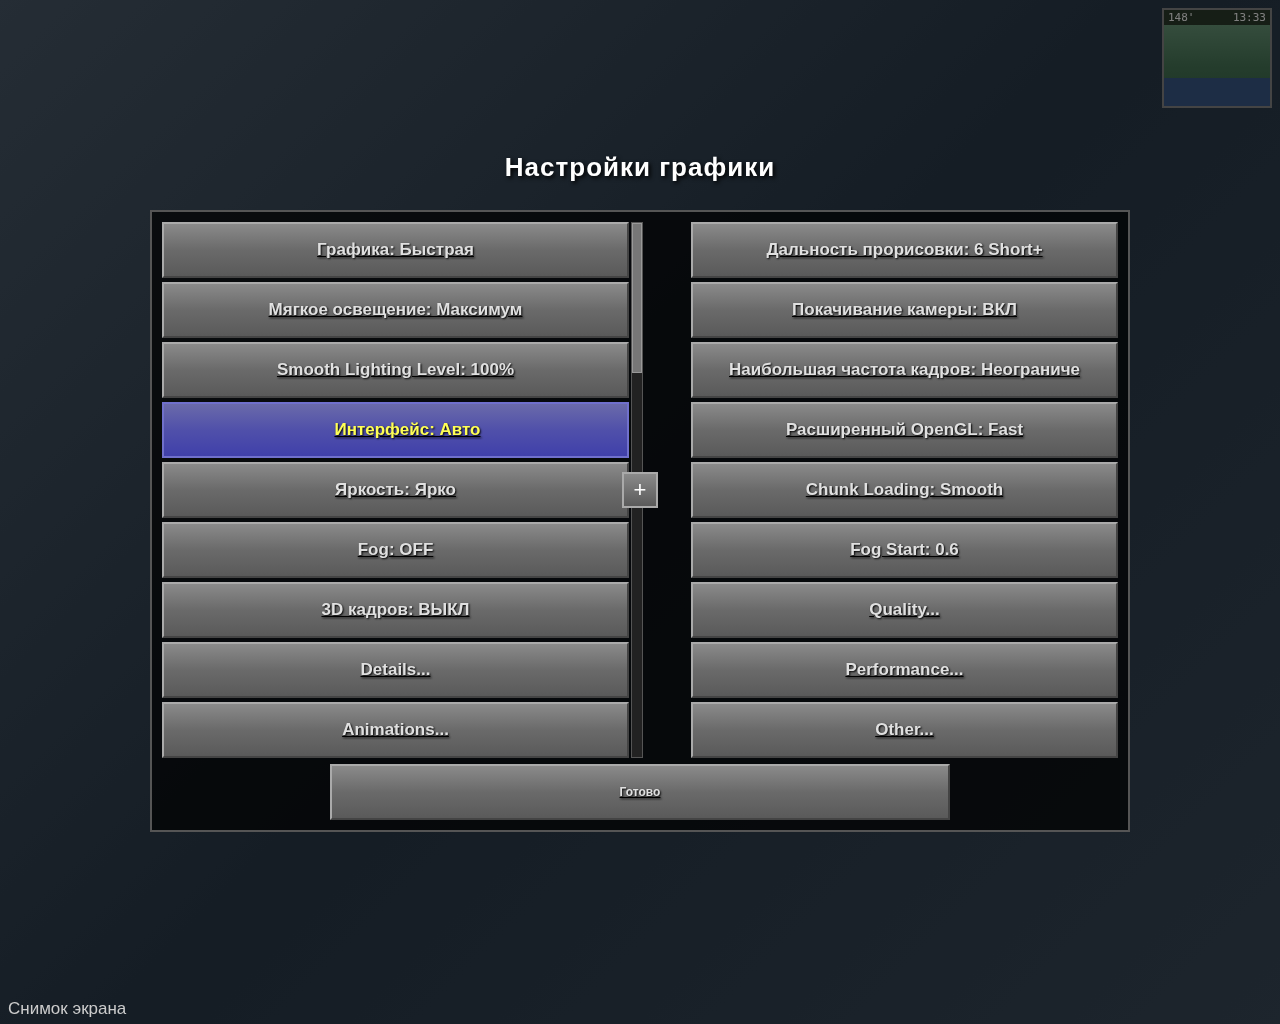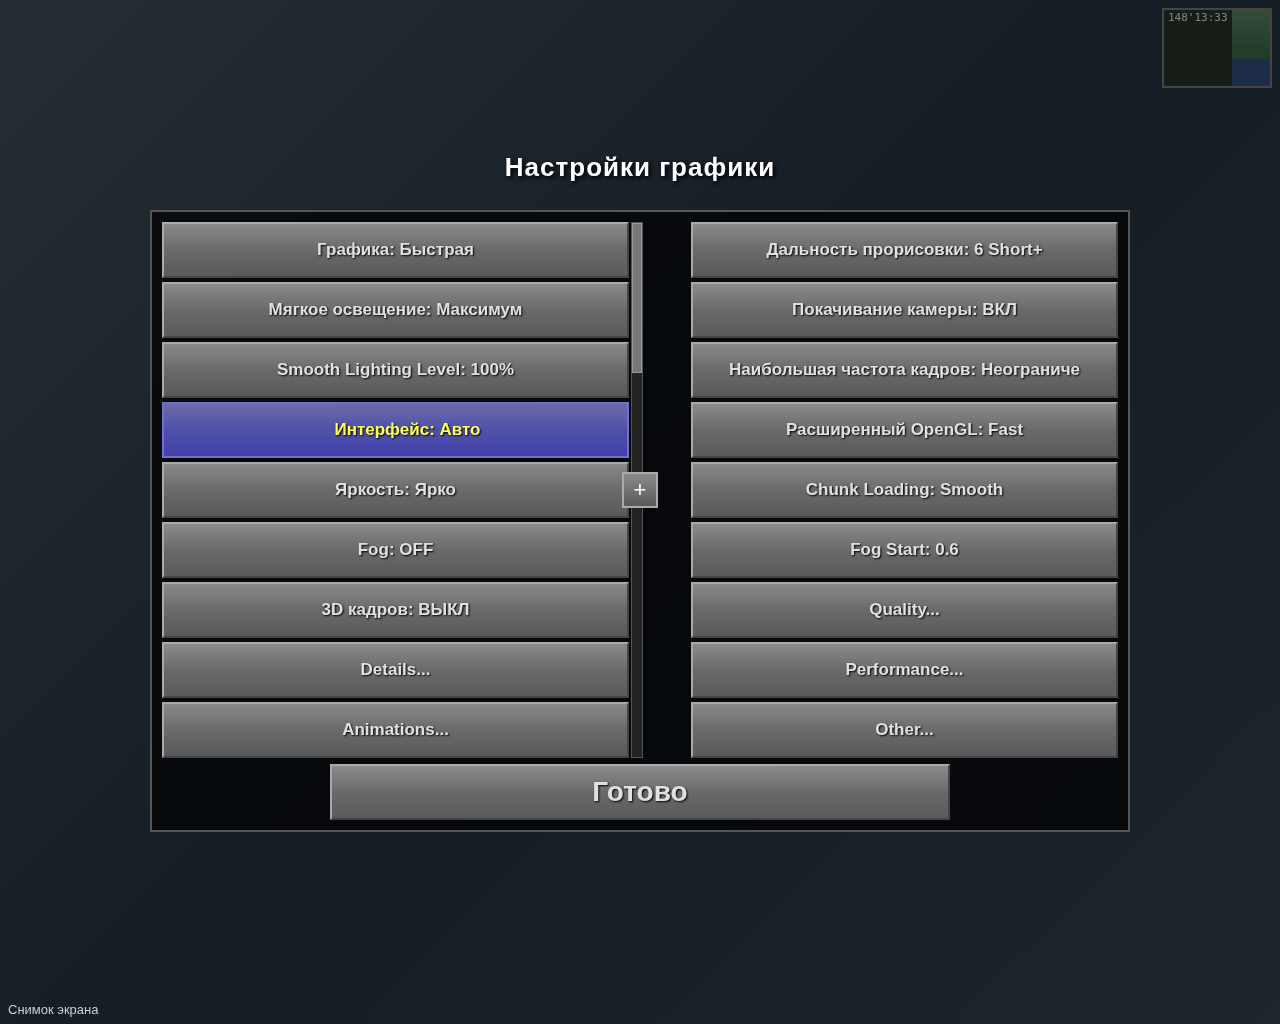--- a/index.html
+++ b/index.html
@@ -18,25 +18,25 @@
       inset: 0;
       background: linear-gradient(135deg, #4a5a6a 0%, #2a3a4a 50%, #3a4a5a 100%);
     }
 
     
     .minimap {
       position: absolute;
       top: 8px;
       right: 8px;
       width: 110px;
-      height: 80px;
+      height: 100px;
       background: #5a7a5a;
       border: 2px solid #888;
       display: flex;
-      flex-direction: row;
+      flex-direction: column;
     }
     .minimap-header {
       display: flex;
       justify-content: space-between;
       background: rgba(0,0,0,0.5);
       padding: 1px 4px;
       font-size: 11px;
       color: #fff;
       font-family: monospace;
     }
@@ -80,20 +80,21 @@
       font-weight: bold;
       margin-bottom: 27px;
       text-shadow: 2px 2px 4px #000;
       letter-spacing: 1px;
     }
 
     .settings-panel {
       background: rgba(0,0,0,0.7);
       border: 2px solid #555;
       padding: 10px;
+      text-decoration: underline;
     }
 
     .btn {
       display: flex;
       align-items: center;
       justify-content: center;
       height: 56px;
       background: linear-gradient(180deg, #8a8a8a 0%, #6a6a6a 50%, #5a5a5a 100%);
       border: 2px solid #444;
       border-top-color: #aaa;
@@ -176,21 +177,21 @@
     }
 
     .done-btn {
       width: 620px;
       height: 56px;
       background: linear-gradient(180deg, #8a8a8a 0%, #6a6a6a 50%, #5a5a5a 100%);
       border: 2px solid #444;
       border-top-color: #aaa;
       border-left-color: #aaa;
       color: #e0e0e0;
-      font-size: 28px;
+      font-size: 12px;
       font-weight: bold;
       text-align: center;
       cursor: pointer;
       text-shadow: 1px 1px 2px #000;
       display: flex;
       align-items: center;
       justify-content: center;
     }
 
     
@@ -201,21 +202,21 @@
       right: 0;
       height: 30px;
       display: flex;
       align-items: center;
       padding: 0 8px;
       background: transparent;
     }
 
     .status-text {
       color: #ccc;
-      font-size: 13px;
+      font-size: 17px;
     }
 
     
     .left-col-wrap {
       position: relative;
     }
 
     .left-scroll {
       position: absolute;
       top: 0;

